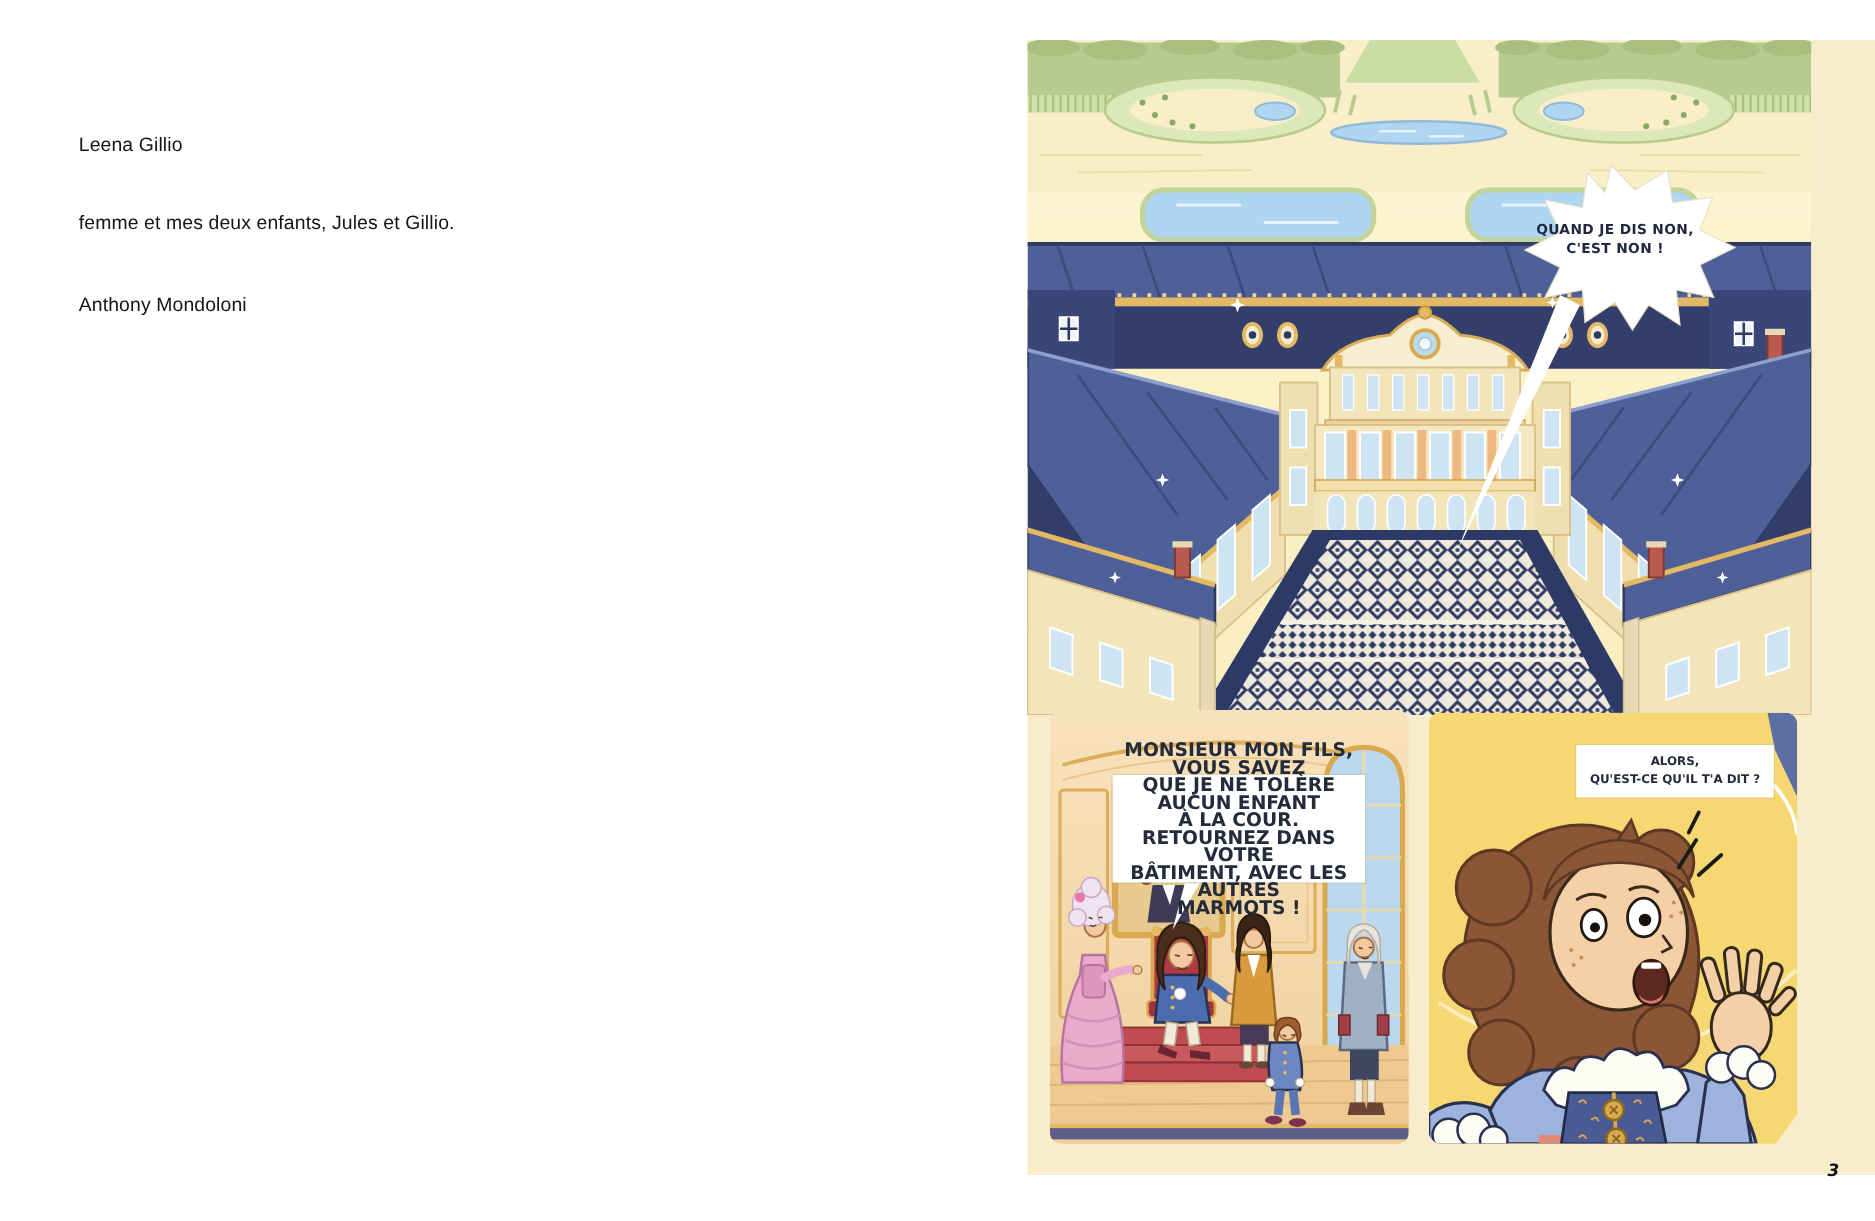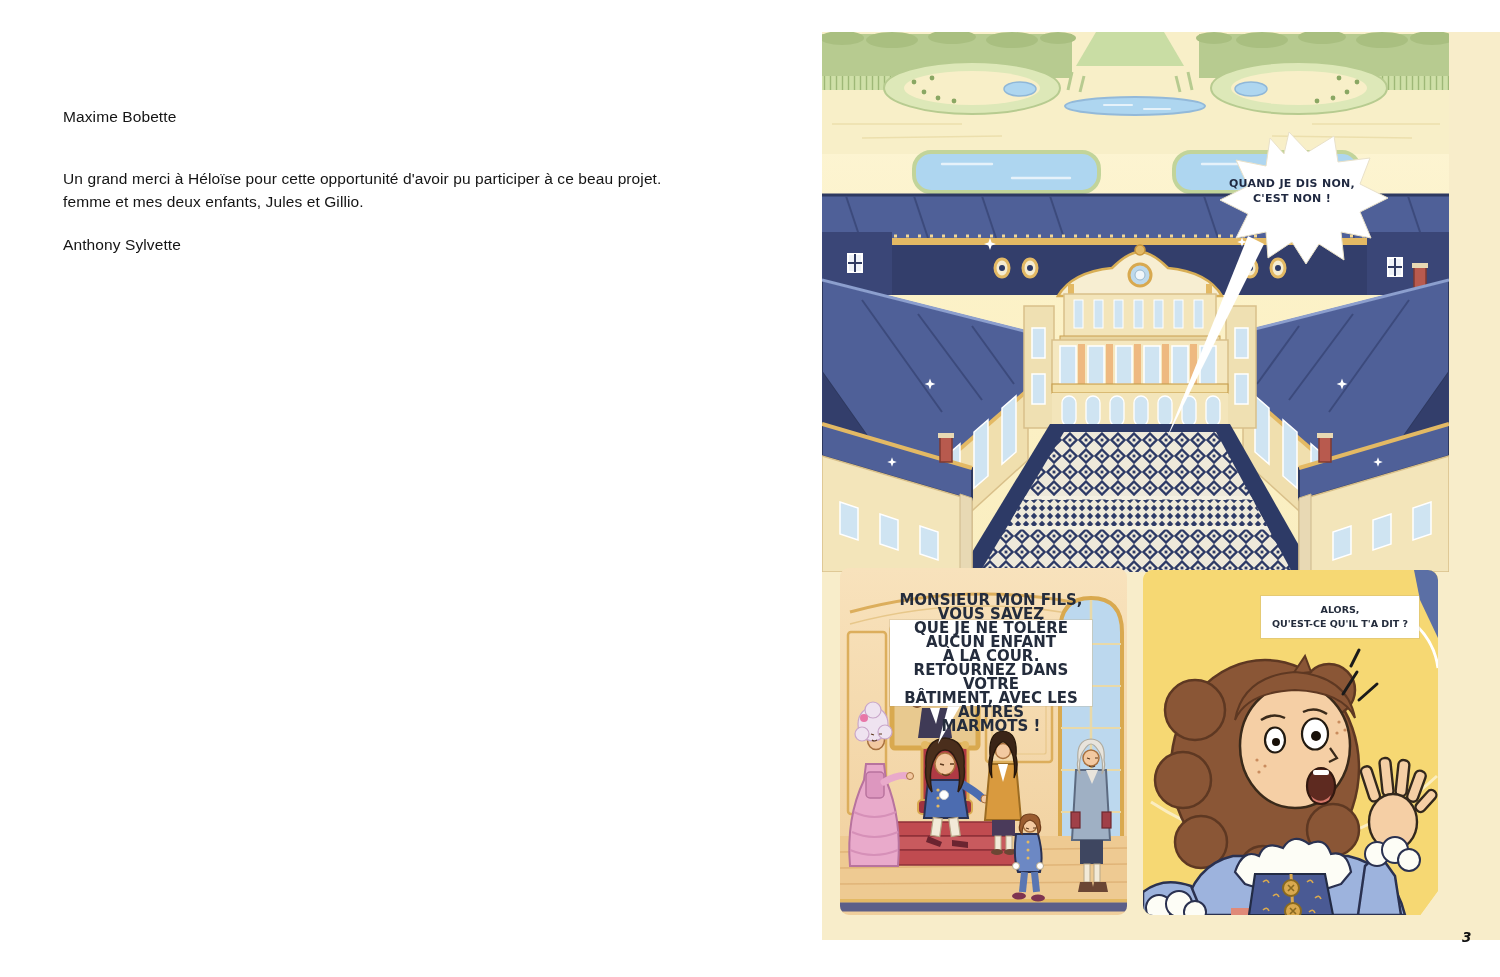--- a/index.html
+++ b/index.html
@@ -36,26 +36,25 @@
                clip-path:polygon(0 0,100% 0,100% 93%,94% 100%,0 100%);}
   .page-number{position:absolute;left:1462px;top:929px;font-family:"DejaVu Sans",sans-serif;
                font-weight:bold;font-style:italic;font-size:13.5px;color:#111;}
   svg .ln{stroke:#2e3960;stroke-width:2;}
 </style>
 </head>
 <body>
 
 <div class="ded" style="left:63px;top:58px">
 </div>
-<div class="ded" style="left:63px;top:106px">Maxime Bobette</div>
+<div class="ded" style="left:63px;top:106px">Leena Gillio</div>
 <div class="ded" style="left:63px;top:168px">
-  <div>Un grand merci à Héloïse pour cette opportunité d'avoir pu participer à ce beau projet.</div>
   <div>femme et mes deux enfants, Jules et Gillio.</div>
 </div>
-<div class="ded" style="left:63px;top:234px">Anthony Sylvette</div>
+<div class="ded" style="left:63px;top:234px">Anthony Mondoloni</div>
 
 <div class="comic-page">
 
   <div class="main-panel">
     <svg width="627" height="540" viewBox="0 0 627 540">
       <defs>
         <linearGradient id="sky" x1="0" y1="0" x2="0" y2="1">
           <stop offset="0" stop-color="#fdf6da"></stop>
             <stop offset=".45" stop-color="#fcf2c8"></stop>
             <stop offset="1" stop-color="#faeec0"></stop>

